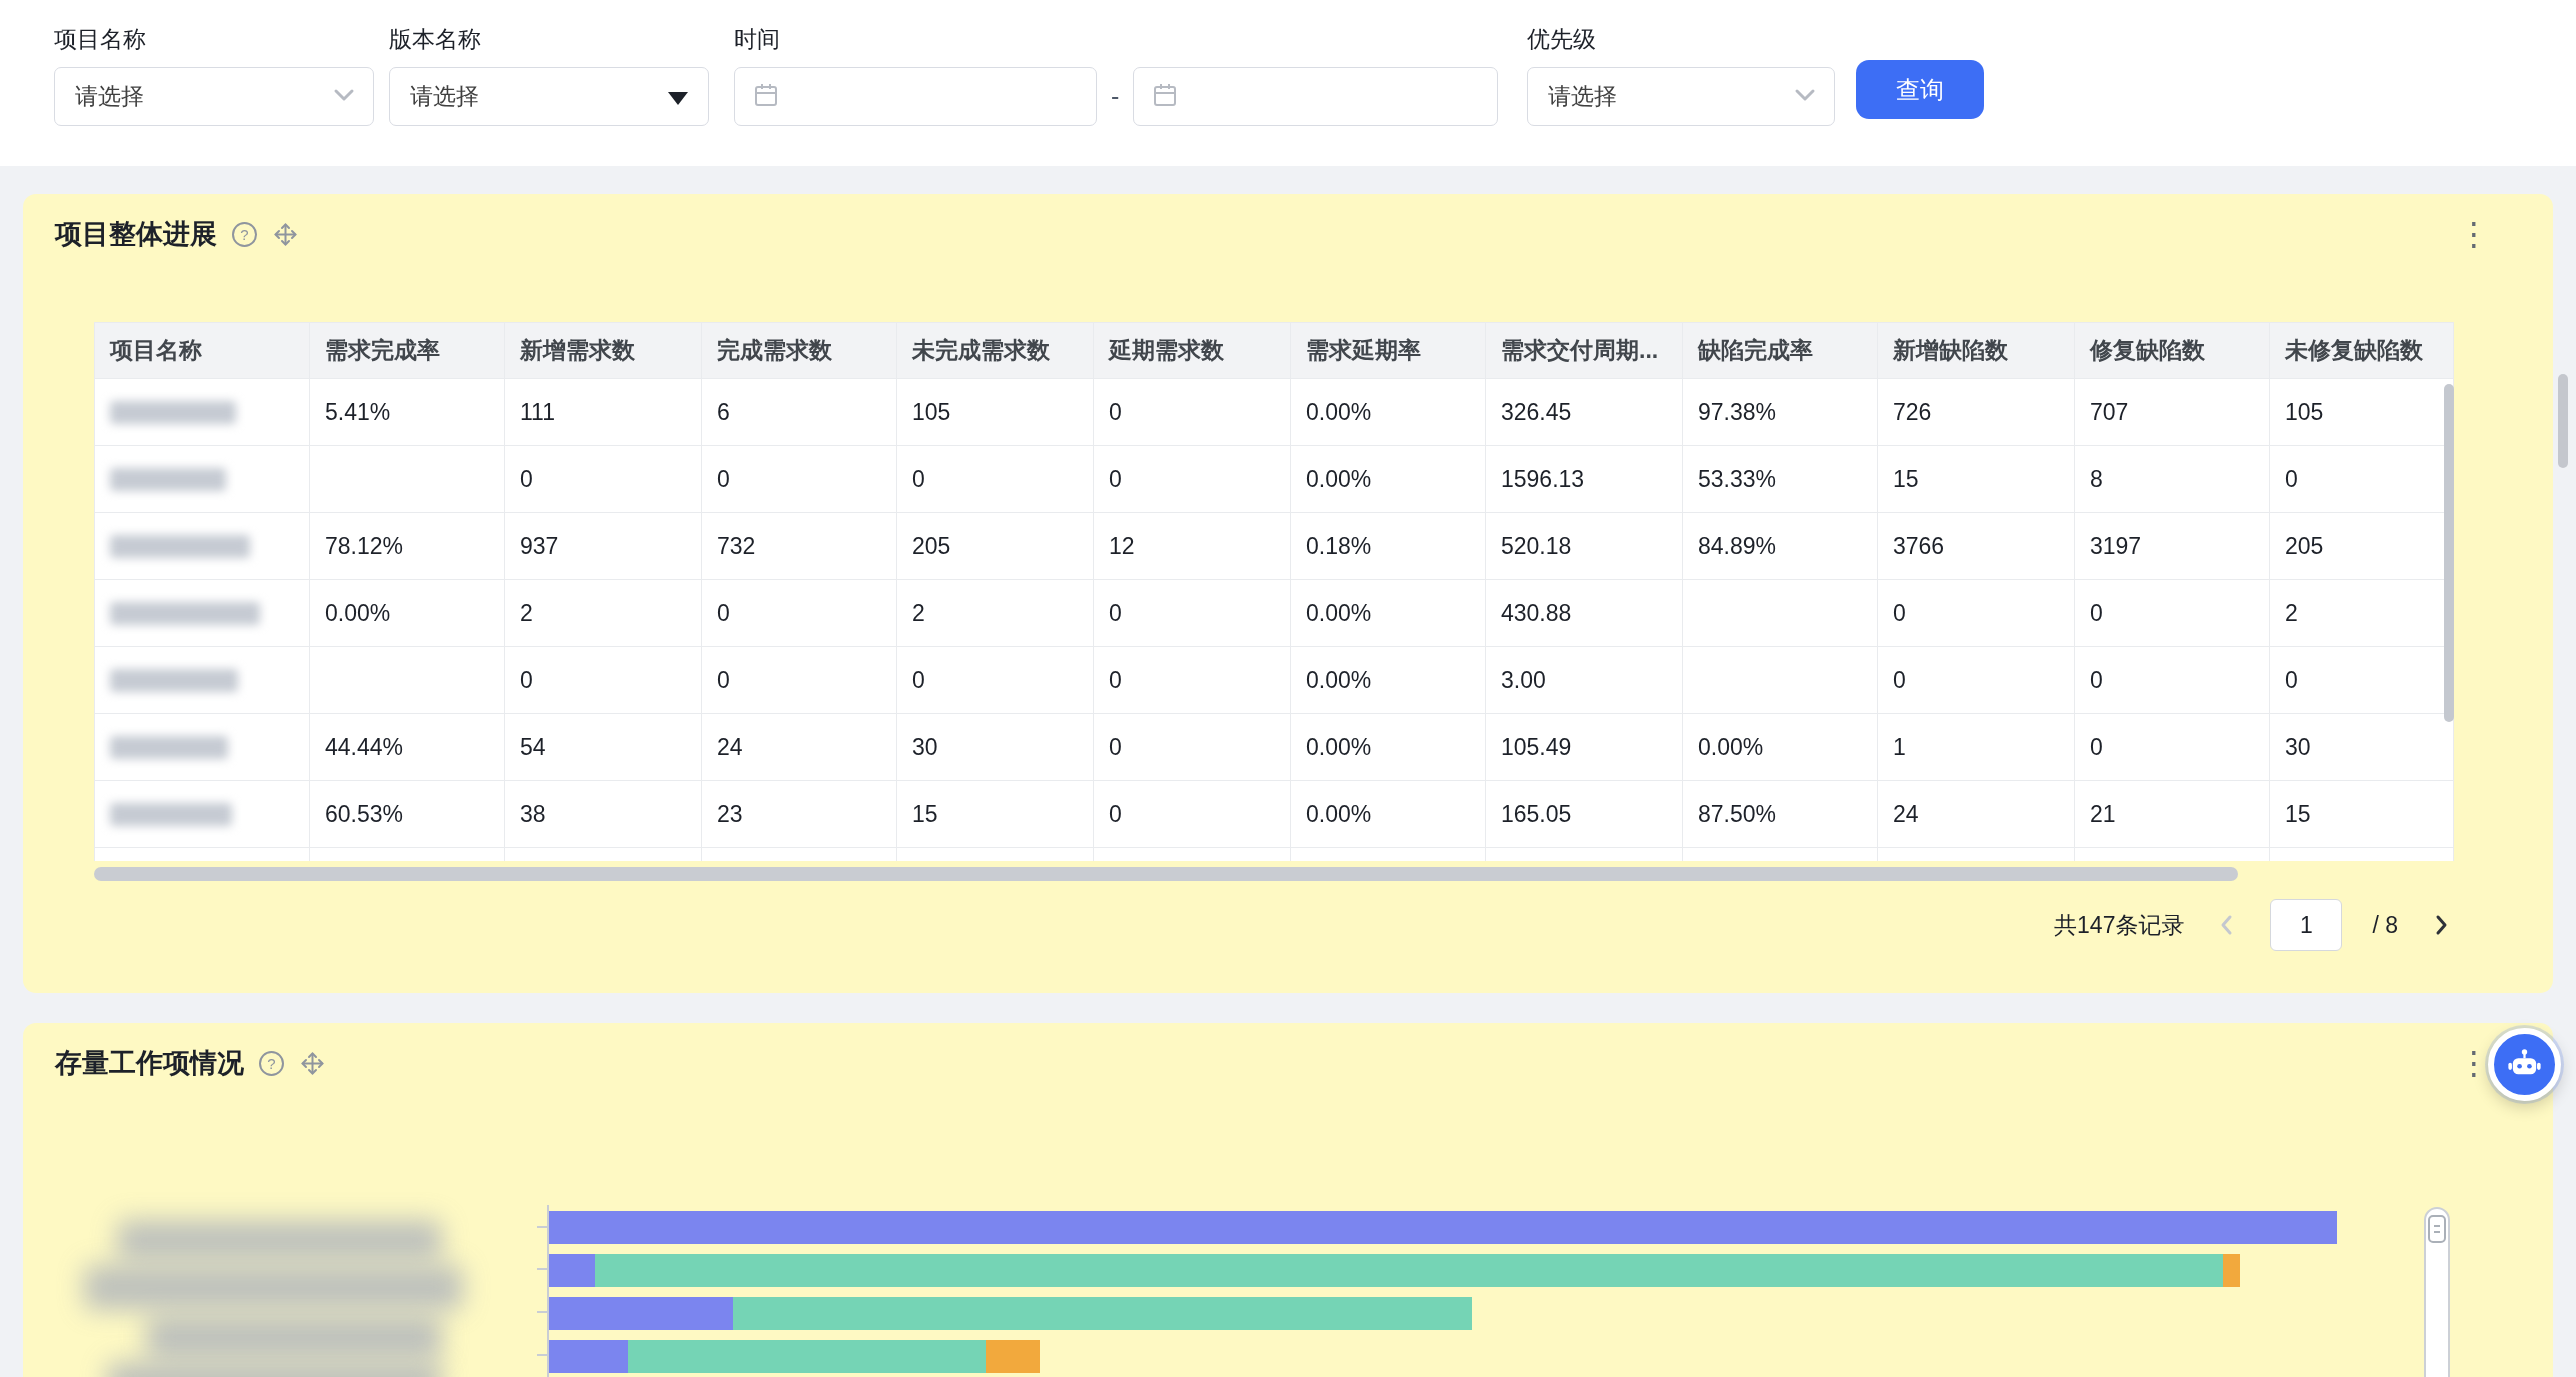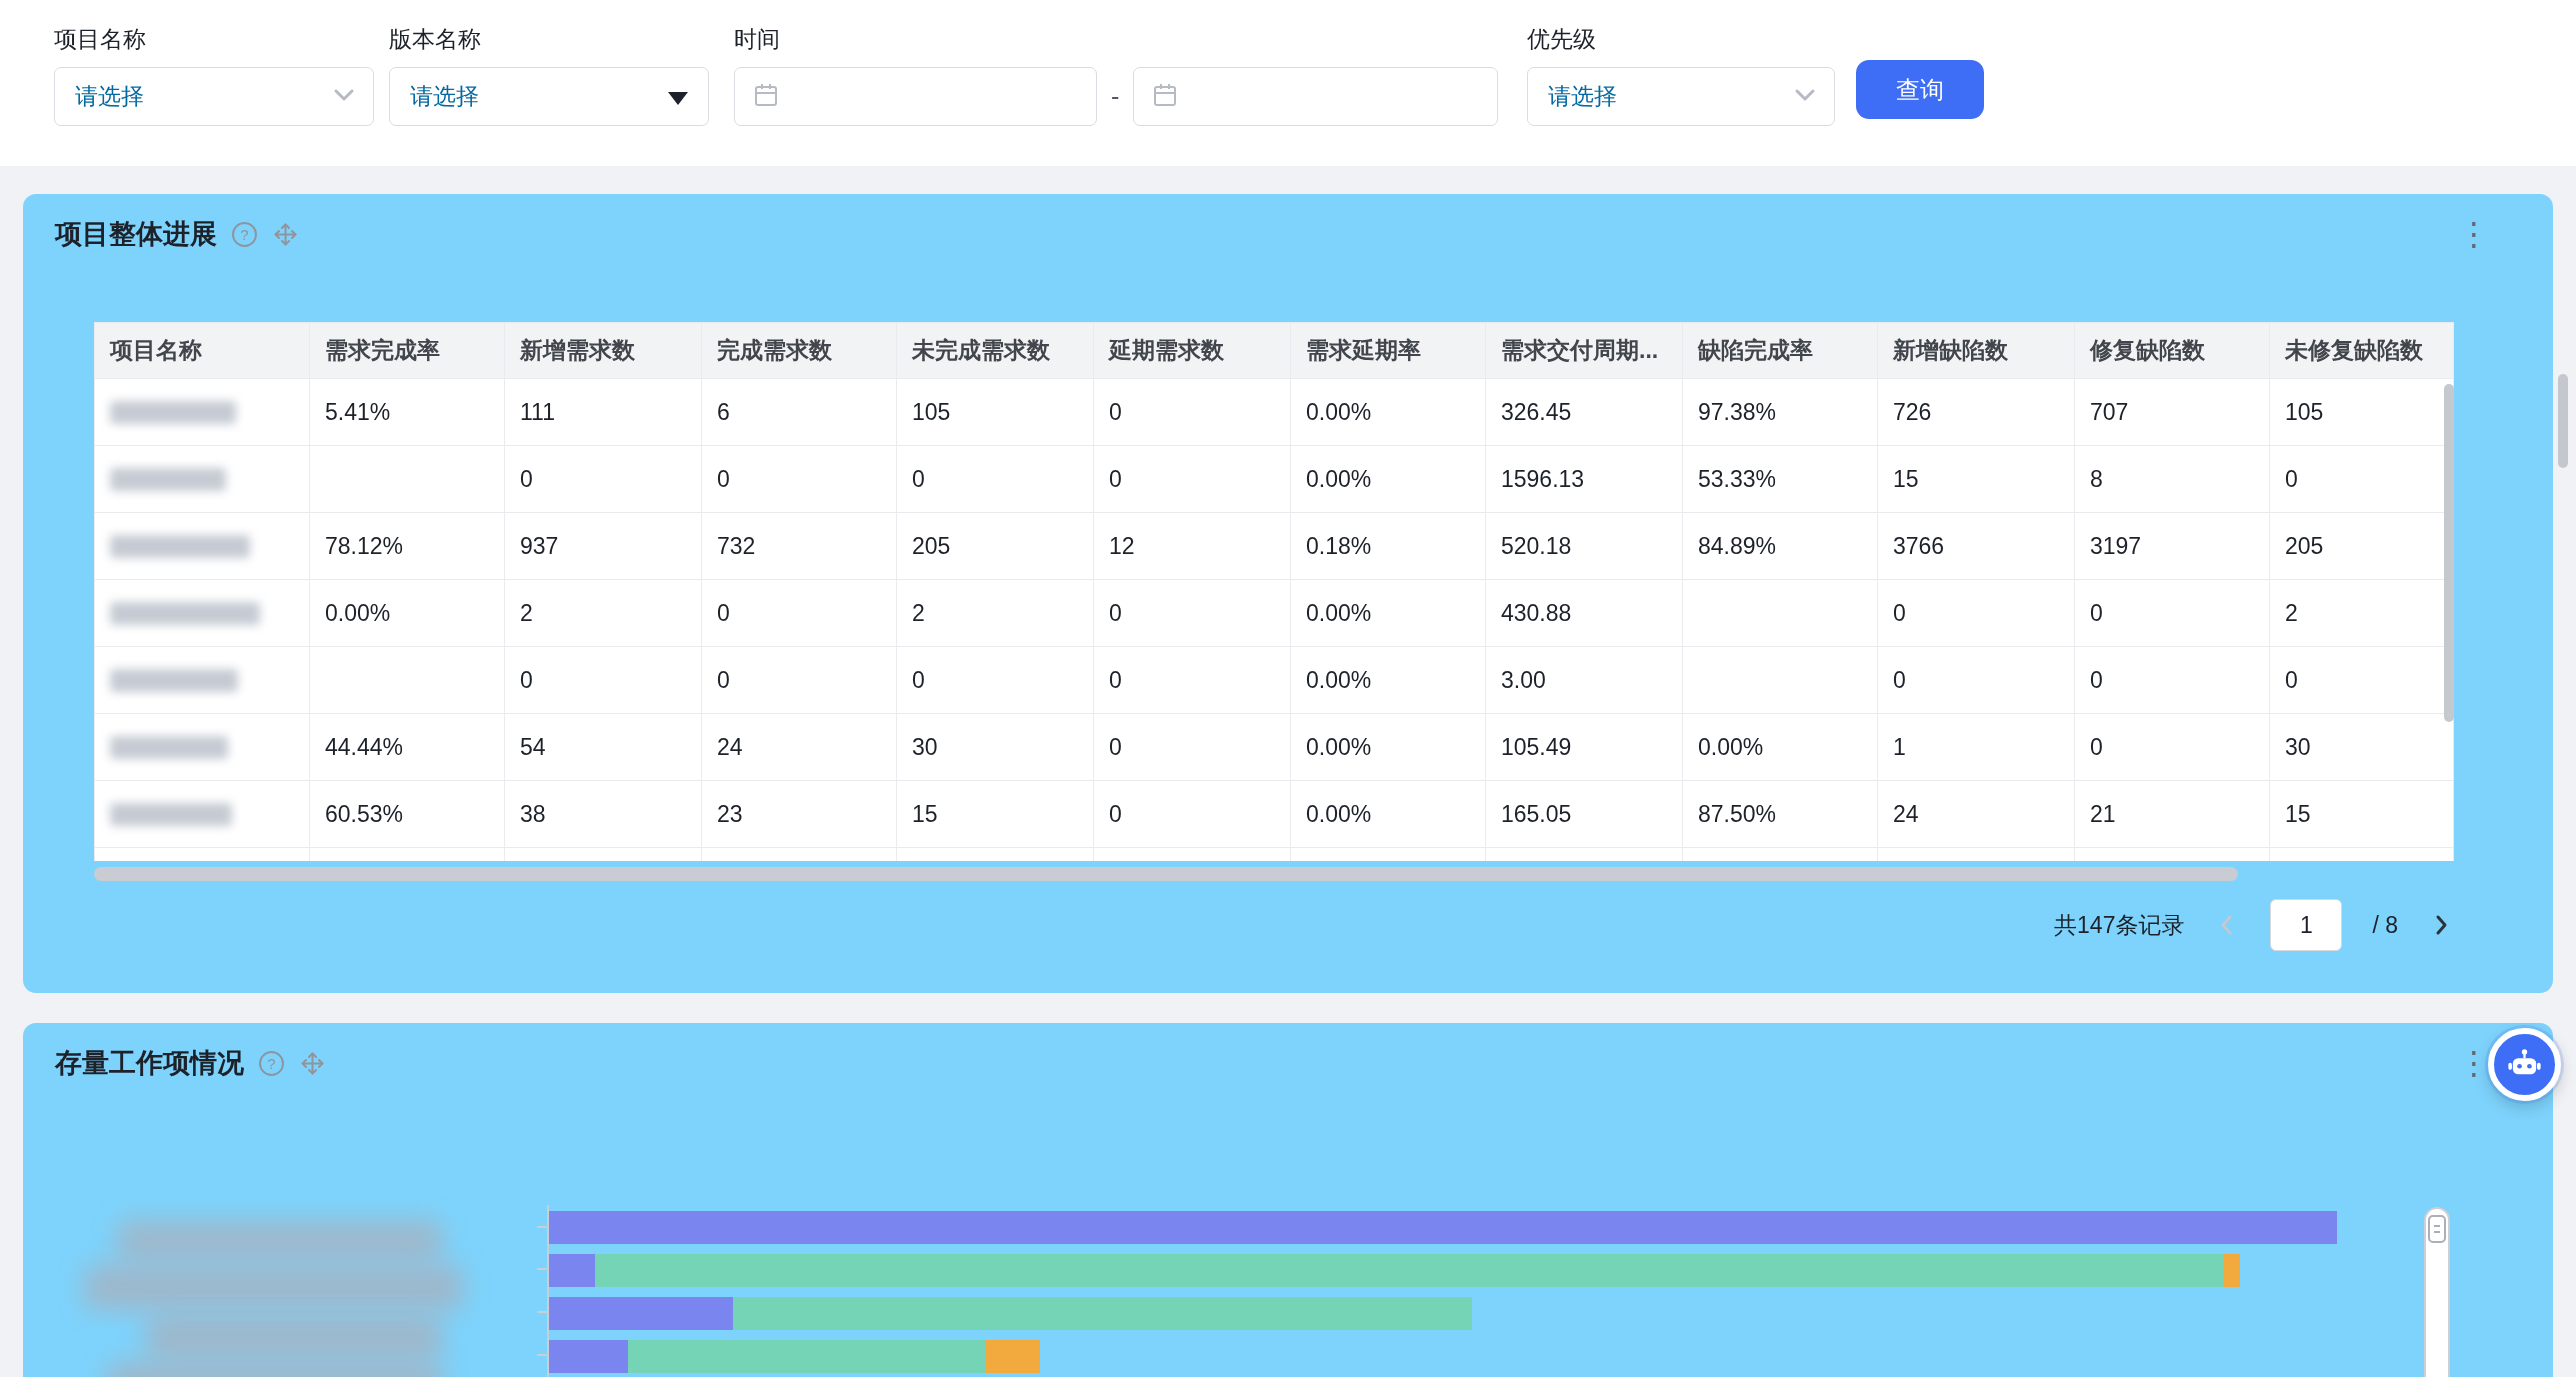--- a/index.html
+++ b/index.html
@@ -7,33 +7,33 @@
   body { font-family:"Liberation Sans","DejaVu Sans",sans-serif; }
   .page { position:relative; width:2576px; height:1378px; background:#f0f2f5; overflow:hidden;padding-left:32px; }
 
   
   .filter-bar { position:absolute; left:0; top:0; width:2576px; height:166px; background:#fff; }
   .fgroup { position:absolute; top:24px; }
   .flabel { font-size:23px; color:#1d2129; font-weight:500; height:30px; line-height:30px; }
   .control-row { margin-top:13px; display:flex; align-items:center; }
   .select-box { position:relative; height:59px; background:#fff; border:1px solid #d9dce3; border-radius:7px;
                 display:flex; align-items:center; padding:0 57px 0 20px; cursor:pointer; }
-  .placeholder { font-size:23px; color:#0369a1; }
+  .placeholder { font-size:23px; color:#404040; }
   .caret { position:absolute; right:18px; top:50%; transform:translateY(-50%); }
   .caret-solid { position:absolute; right:20px; top:50%; transform:translateY(-38%);
                  width:0; height:0; border-left:10px solid transparent; border-right:10px solid transparent;
                  border-top:13px solid #1d2129; }
   .date-box { position:relative; height:59px; background:#fff; border:1px solid #d9dce3; border-radius:7px;
               display:flex; align-items:center; padding-left:18px; }
   .dash { font-size:25px; color:#4e5969; margin:0 14px; }
   .query-btn { position:absolute; left:1856px; top:60px; width:128px; height:59px; background:#3d6ef5; color:#fff;
                border:none; border-radius:13px; font-size:24px; cursor:pointer; font-family:inherit; }
 
   
-  .card { position:absolute; left:23px; width:2530px; background:#7dd3fc; border-radius:13px; }
+  .card { position:absolute; left:23px; width:2530px; background:#fef9c3; border-radius:13px; }
   .card-progress { top:194px; height:799px; }
   .card-stock { top:1023px; height:552px; }
   .card-header { position:absolute; left:32px; top:22px; display:flex; align-items:center; gap:14px; }
   .card-title { font-size:27px; font-weight:700; color:#1d2129; }
   .kebab { position:absolute; right:63px; top:24px; font-size:32px; color:#646a73; line-height:32px;
            cursor:pointer; user-select:none; }
   .hicon { width:27px; height:27px; display:inline-flex; cursor:pointer; }
 
   
   .table-wrap { position:absolute; left:71px; top:128px; width:2360px; height:539px; overflow:hidden; }

